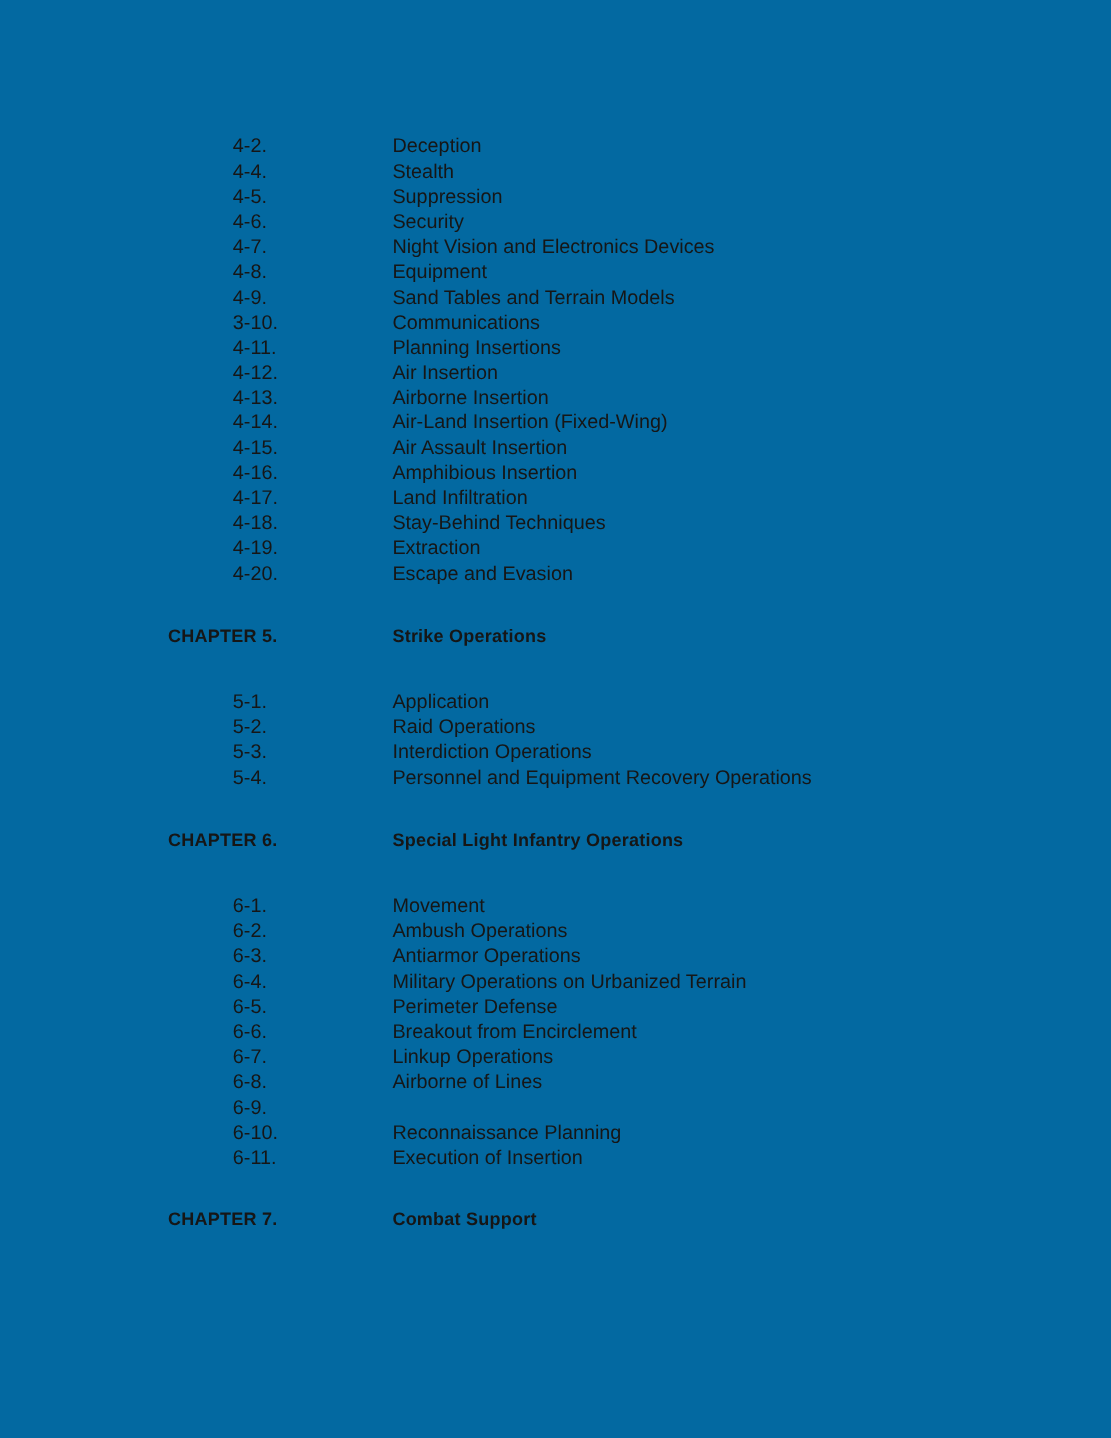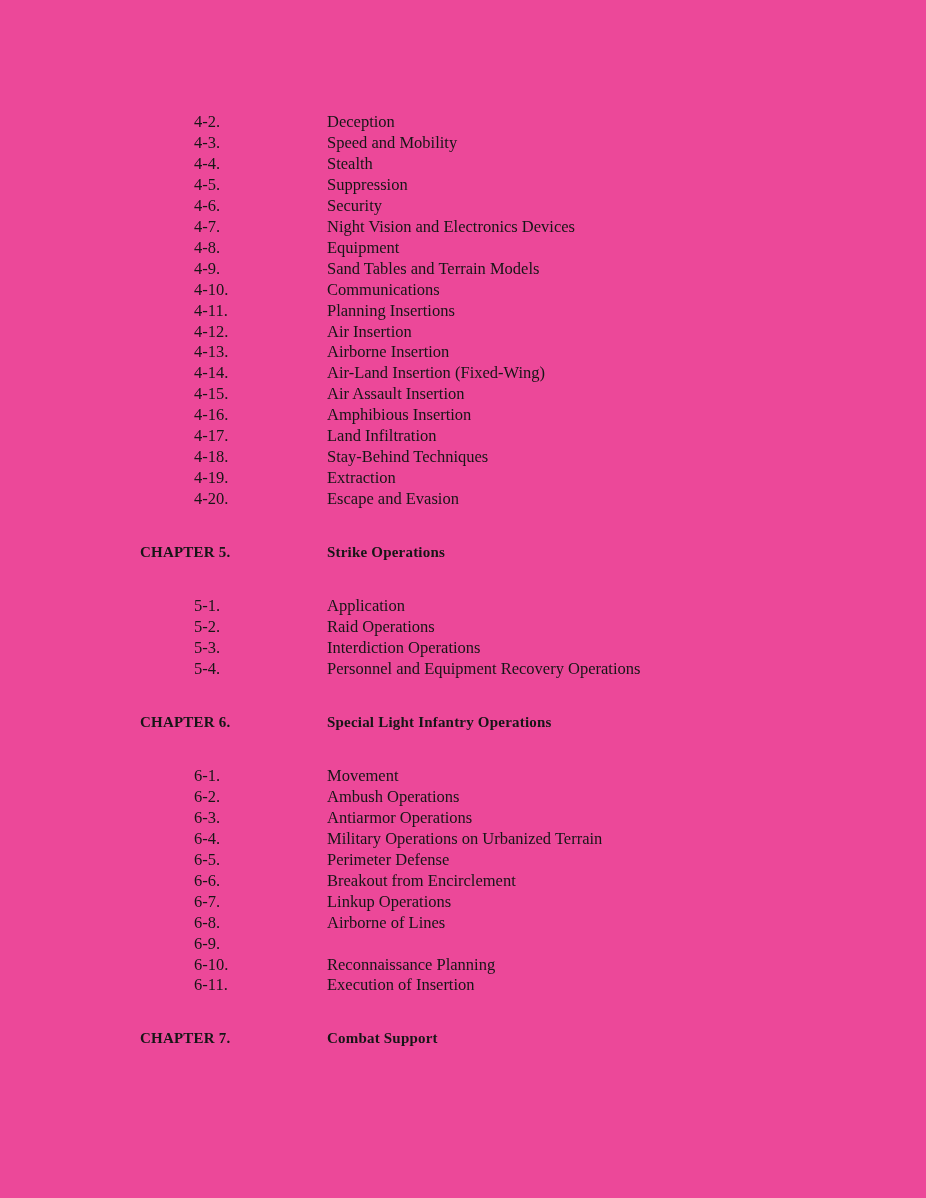--- a/index.html
+++ b/index.html
@@ -4,23 +4,23 @@
 <style>
   html, body {
     margin: 0;
     padding: 0;
     background: #ffffff;
   }
   .page {
     position: relative;
     width: 926px;
     height: 1198px;
-    background: #ec4899;
+    background: #0369a1;
     overflow: hidden;
-    font-family: Liberation Serif, serif;
+    font-family: Liberation Sans, sans-serif;
     color: #161616;
   }
   .toc {
     padding: 112px 0 0 140px;
   }
   .entry-group {
     margin: 0;
   }
   .entry-group.after-heading {
     margin-top: 32px;
@@ -60,24 +60,20 @@
 <body>
 
 <div class="page">
   <main class="toc">
   <div class="entry-group">
   <div class="entry-row">
     <span class="entry-num">4-2.</span>
     <span class="entry-title">Deception</span>
   </div>
 
-  <div class="entry-row">
-    <span class="entry-num">4-3.</span>
-    <span class="entry-title">Speed and Mobility</span>
-  </div>
 
   <div class="entry-row">
     <span class="entry-num">4-4.</span>
     <span class="entry-title">Stealth</span>
   </div>
 
   <div class="entry-row">
     <span class="entry-num">4-5.</span>
     <span class="entry-title">Suppression</span>
   </div>
@@ -96,21 +92,21 @@
     <span class="entry-num">4-8.</span>
     <span class="entry-title">Equipment</span>
   </div>
 
   <div class="entry-row">
     <span class="entry-num">4-9.</span>
     <span class="entry-title">Sand Tables and Terrain Models</span>
   </div>
 
   <div class="entry-row">
-    <span class="entry-num">4-10.</span>
+    <span class="entry-num">3-10.</span>
     <span class="entry-title">Communications</span>
   </div>
 
   <div class="entry-row">
     <span class="entry-num">4-11.</span>
     <span class="entry-title">Planning Insertions</span>
   </div>
 
   <div class="entry-row">
     <span class="entry-num">4-12.</span>

